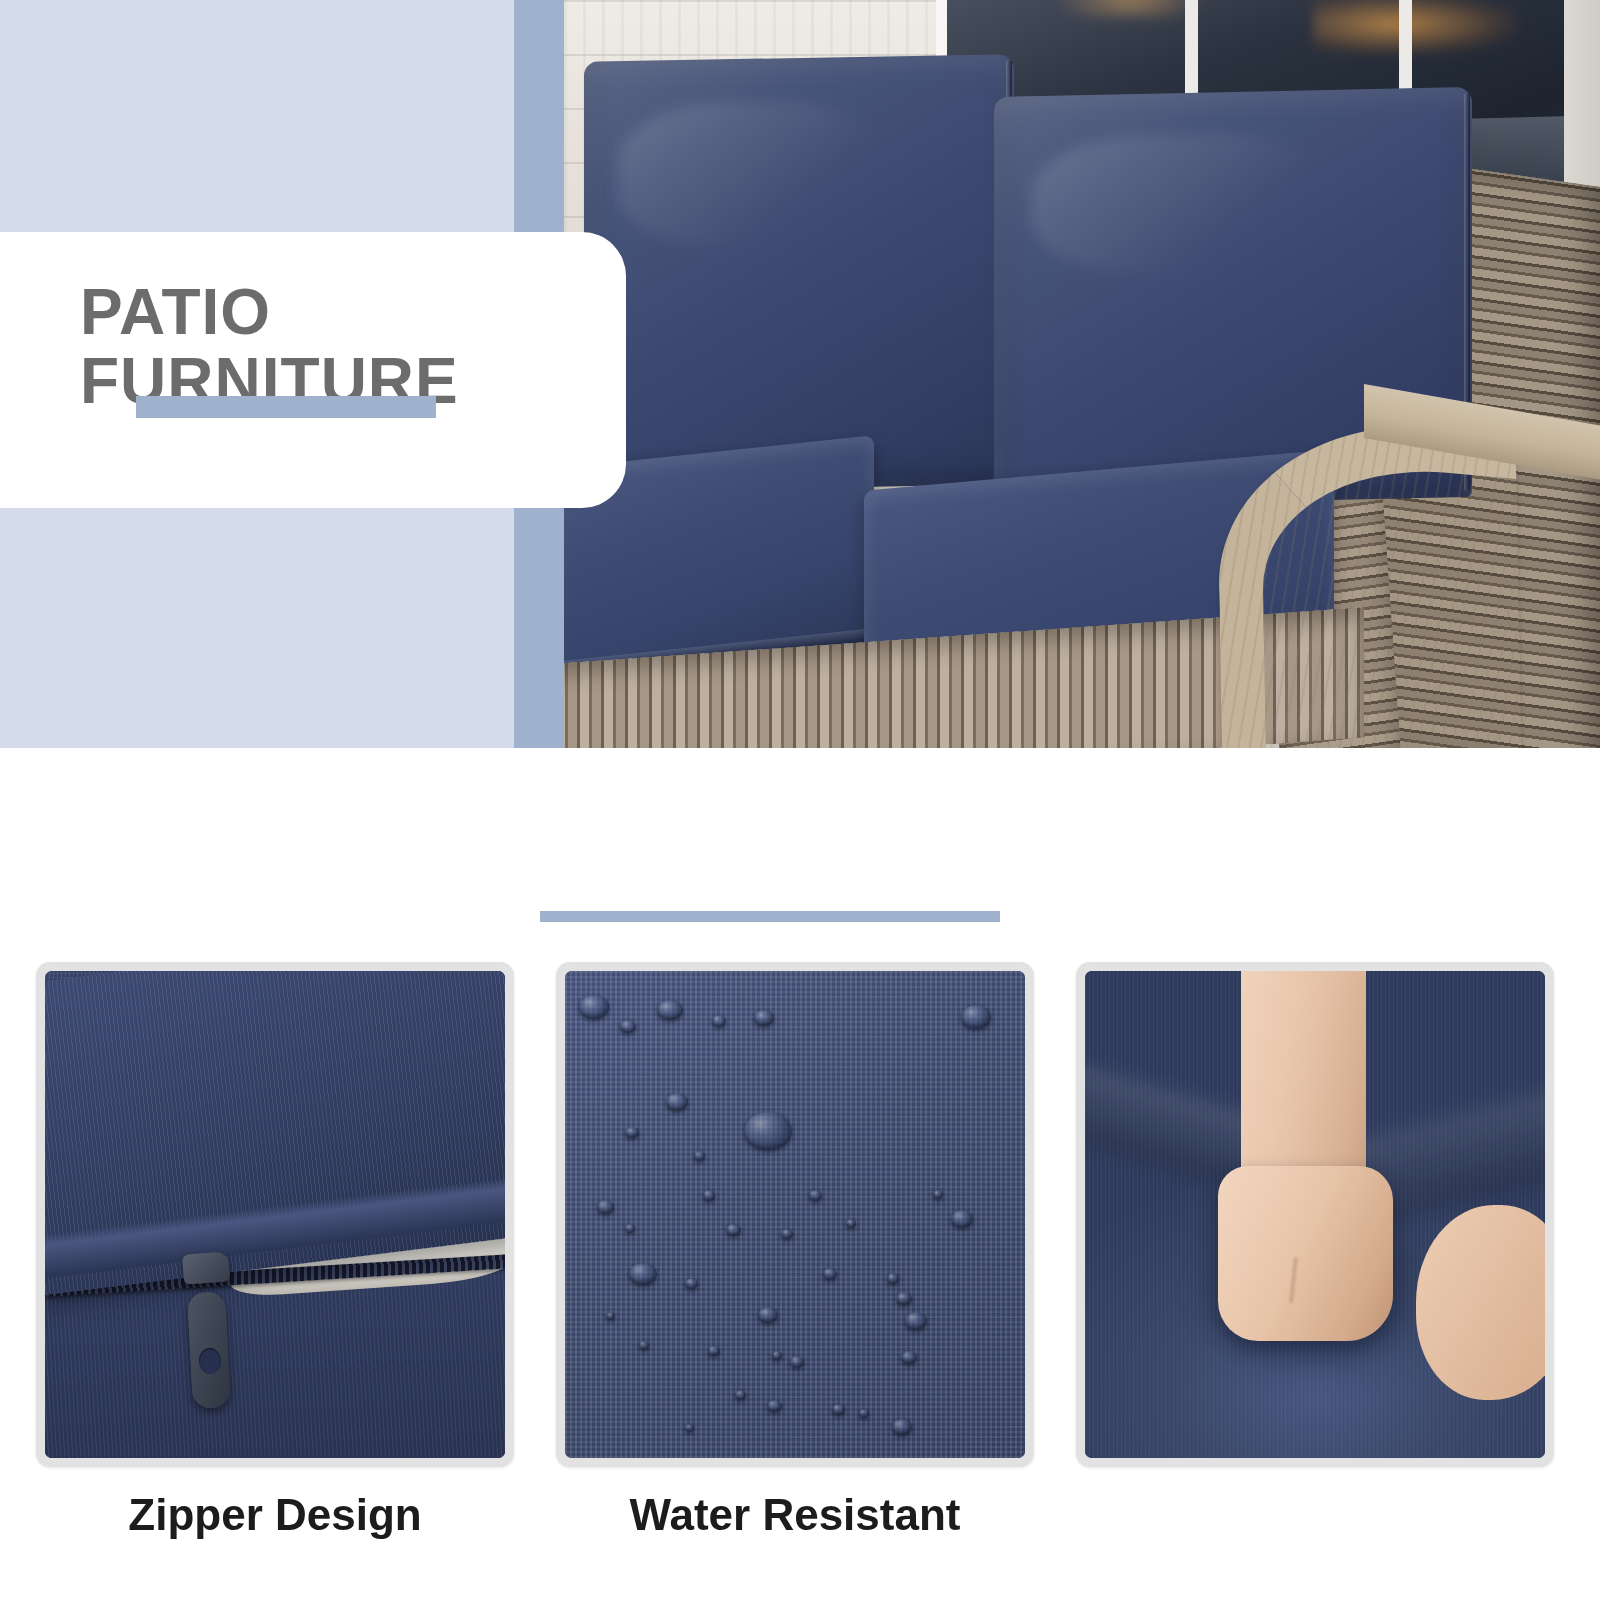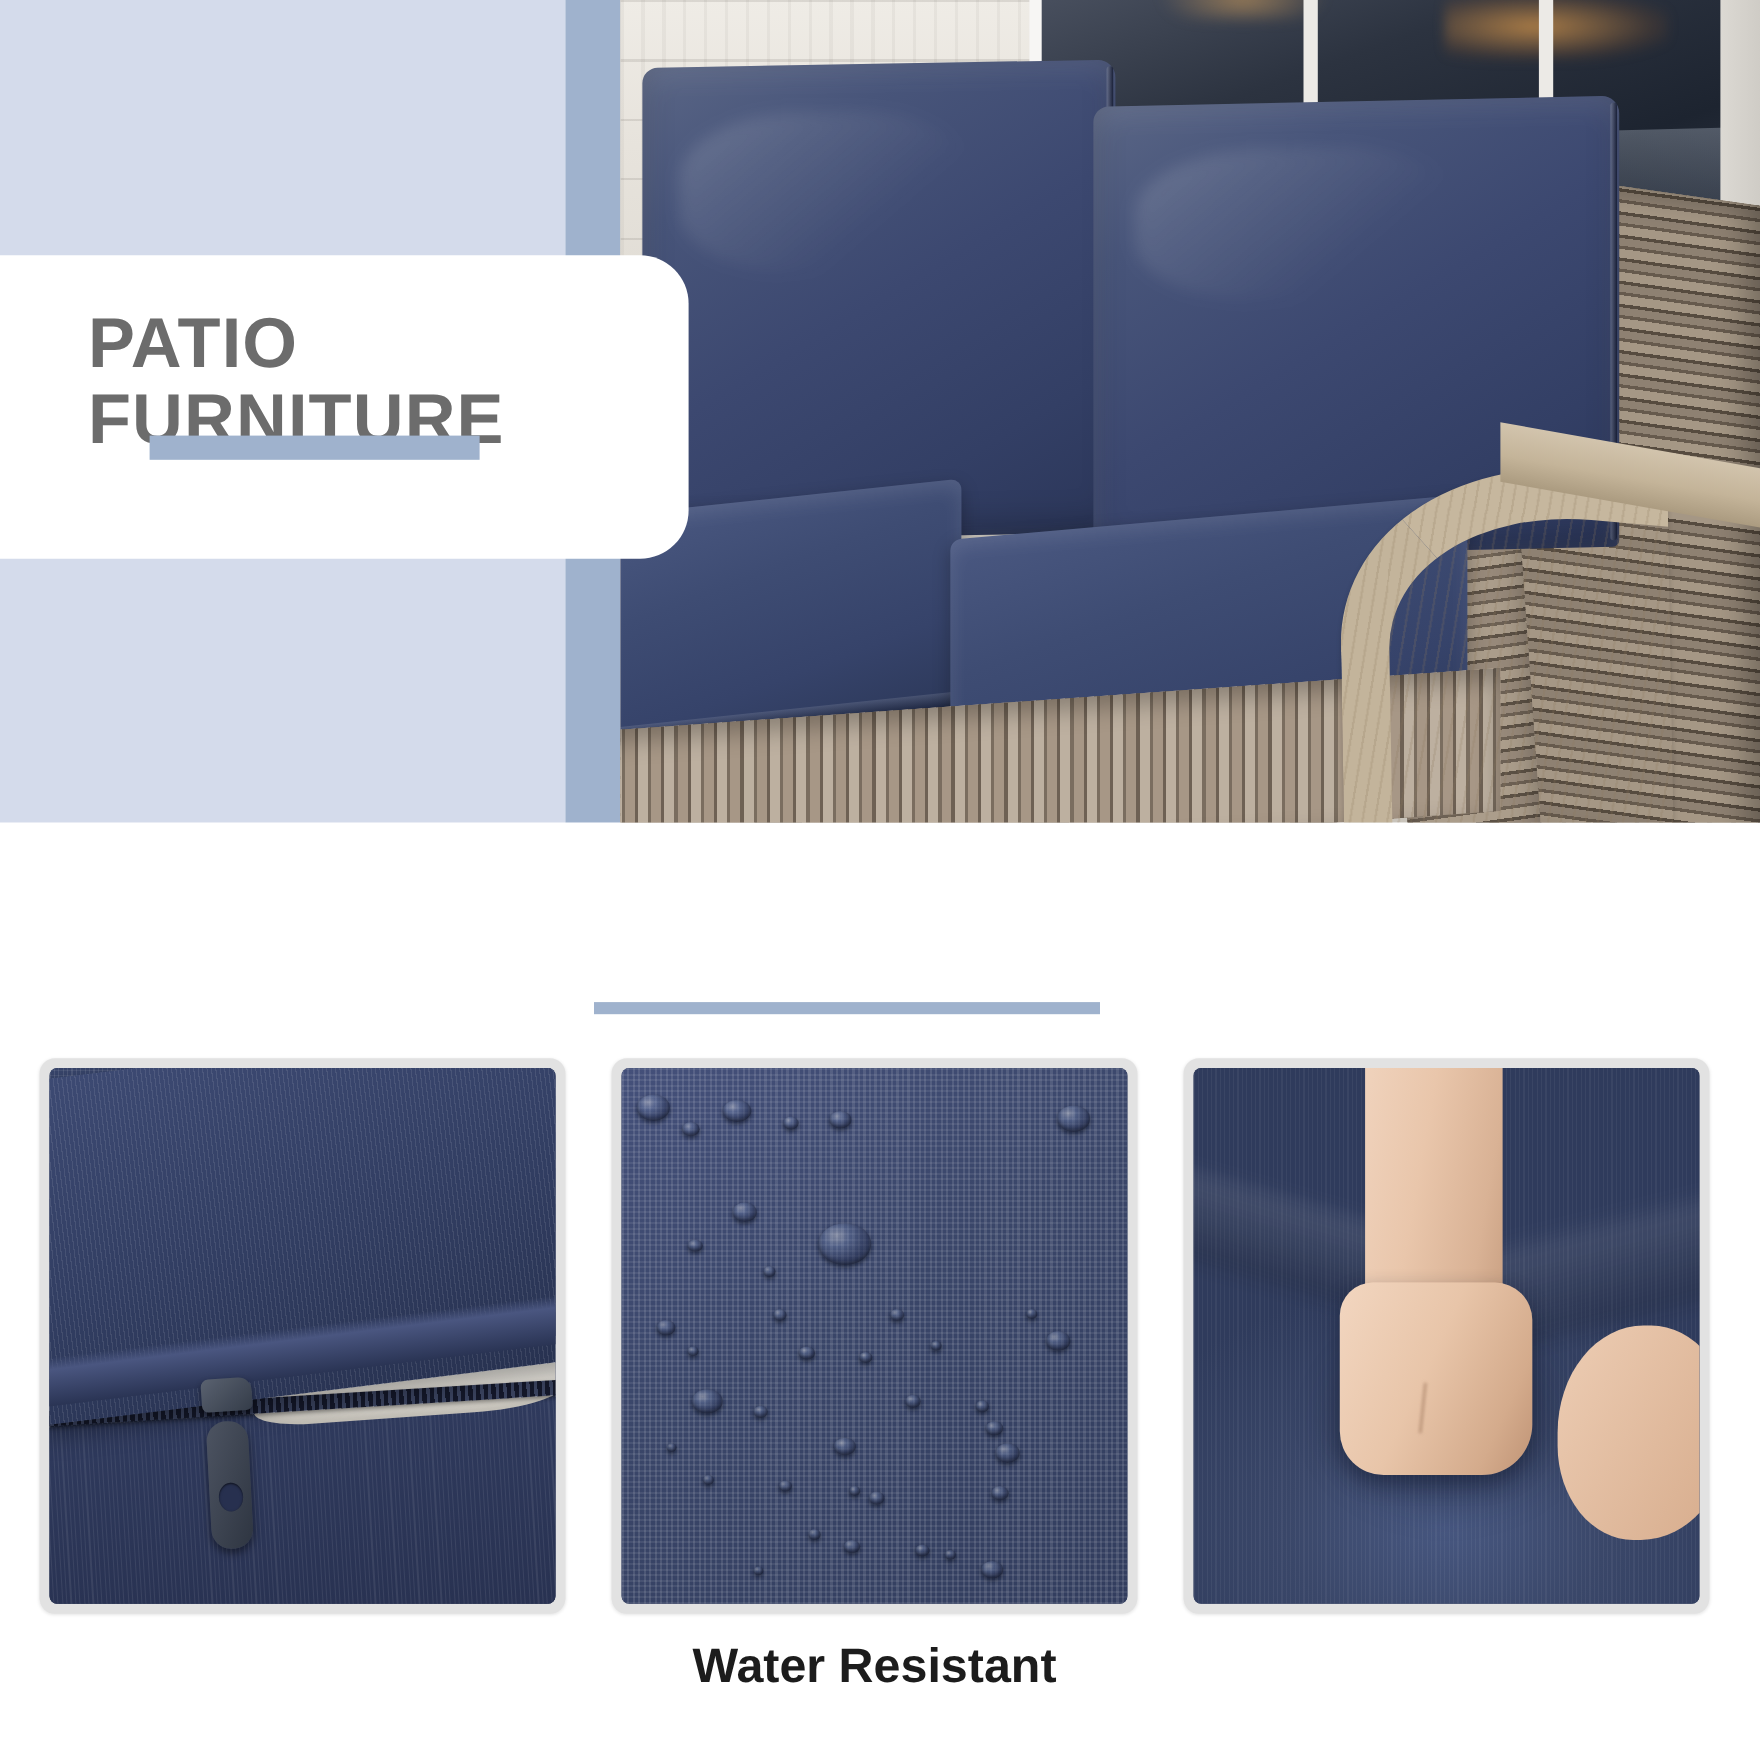--- a/index.html
+++ b/index.html
@@ -470,20 +470,21 @@
       <div class="z-lower"></div>
       <div class="z-batting"></div>
       <div class="z-teeth"></div>
       <div class="z-upper"></div>
       <div class="z-welt"></div>
       <div class="z-pull-tab"></div>
       <div class="z-pull-body"></div>
       <div class="z-pull-hole"></div>
     </div>
   </div>
+  <div class="caption cap-1">Zipper Design</div>
 
   <div class="card card-2">
     <div class="card-img">
       <div class="wr-fabric"></div>
       <div id="drops">
           <span class="drop" style="left: 3%; top: 5%; width: 30px; height: 24px;"></span>
           <span class="drop" style="left: 12%; top: 10%; width: 16px; height: 13px;"></span>
           <span class="drop" style="left: 20%; top: 6%; width: 26px; height: 20px;"></span>
           <span class="drop" style="left: 32%; top: 9%; width: 14px; height: 12px;"></span>
           <span class="drop" style="left: 41%; top: 8%; width: 20px; height: 16px;"></span>

